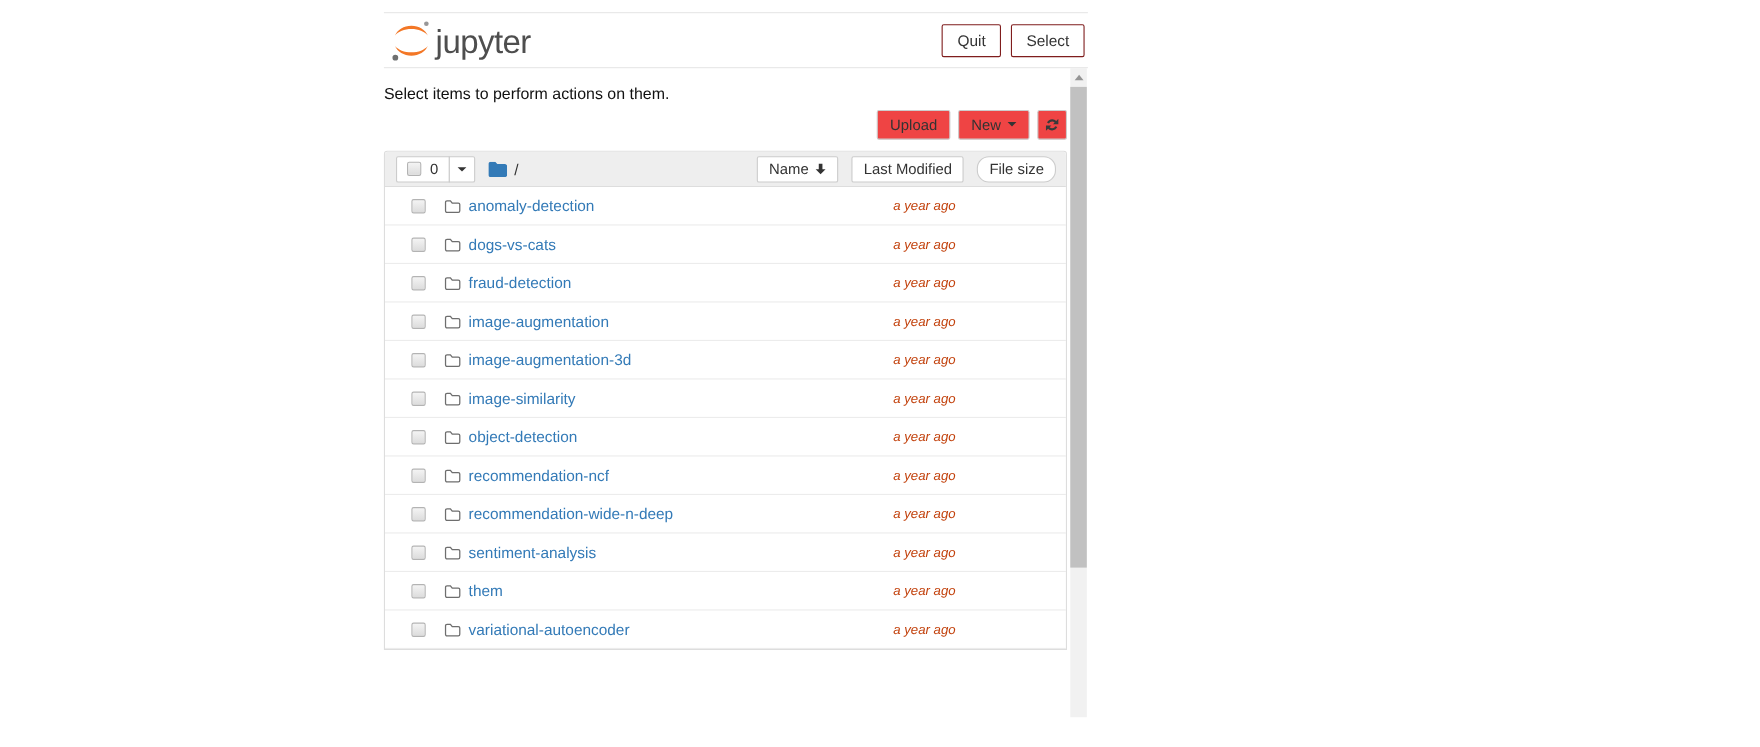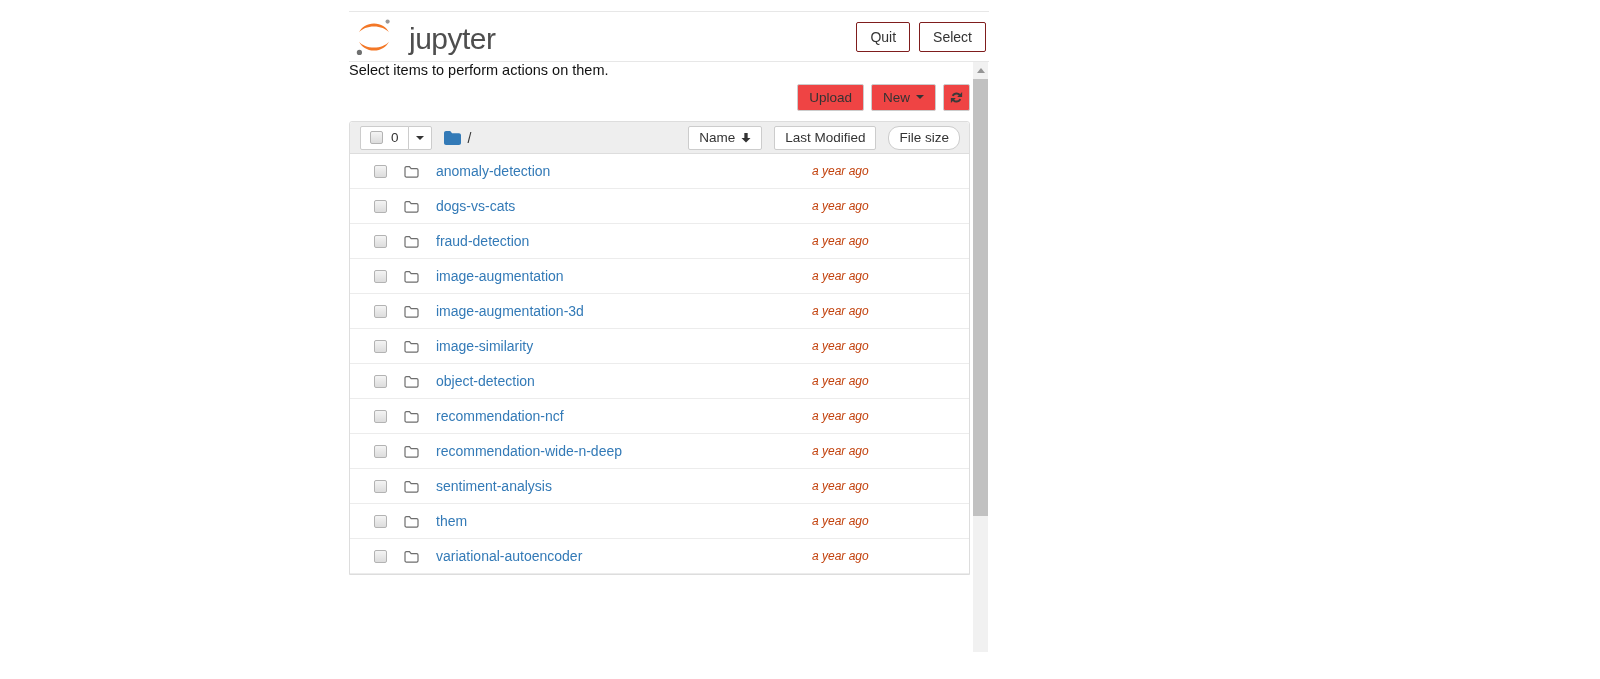--- a/index.html
+++ b/index.html
@@ -8,21 +8,21 @@
     width: 1600px; height: 679px; overflow: hidden; position: relative;
     background: #fff; font-family: "Liberation Sans", sans-serif; color: #333;
   }
   .page { position: absolute; left: 349px; top: 11px; width: 640px; }
 
   
   .site-header {
     border-top: 1px solid #e7e7e7; border-bottom: 1px solid #e7e7e7;
     height: 51px; display: flex; align-items: center; padding: 0 3px;
   }
-  .logo { display: flex; align-items: flex-end; gap: 13px; cursor: pointer; }
+  .logo { display: flex; align-items: flex-end; gap: 0; cursor: pointer; }
   .logo-text { font-size: 30px; color: #4e4e4e; letter-spacing: -0.5px; line-height: 1; padding-bottom: 3px; }
   .header-spacer { flex: 1; }
   .hbtn {
     font-family: inherit; font-size: 14px; color: #333; background: #fff;
     border: 1px solid #7f1d1d; border-radius: 2px; padding: 6px 13px; margin-left: 9px; cursor: pointer;
   }
 
   
   .scrollbar { position: absolute; left: 973px; top: 62px; width: 15px; height: 590px; background: #f1f1f1; }
   .scroll-up { height: 17px; display: flex; align-items: center; justify-content: center; }
@@ -31,21 +31,21 @@
 
   
   .content { width: 621px; }
   .tabs { display: flex; margin-top: 20px; border-bottom: 1px solid #ddd; font-size: 14.5px; }
   .tab { padding: 8px 17px; margin-right: 2px; margin-bottom: -1px; cursor: pointer; }
   .tab.active {
     color: #555; background: #fff; border: 1px solid #ddd; border-bottom-color: #fff;
     border-radius: 4px 4px 0 0; cursor: default;
   }
   .tab.plain { color: var(--accent_link, #337ab7); }
-  .notice { margin-top: 0; font-size: 14.5px; color: #111; }
+  .notice { margin-top: 16px; font-size: 14.5px; color: #111; }
 
   .action-row { margin-top: 5px; height: 28px; display: flex; justify-content: flex-end; align-items: center; }
   .abtn {
     font-family: inherit; font-size: 13.5px; color: #333; background: #ef4444; border: 1px solid #ccc;
     border-radius: 2px; height: 27px; padding: 0 11px; margin-left: 7px; cursor: pointer;
     display: inline-flex; align-items: center; gap: 6px;
   }
   .abtn.icon-only { padding: 0 5px; }
   .caret { width: 0; height: 0; border-left: 4px solid transparent; border-right: 4px solid transparent; border-top: 4px solid #333; display: inline-block; }
 
@@ -72,21 +72,21 @@
   .sort-name { margin-left: auto; }
   .sort-mod { margin-left: 12px; }
   .sort-size { margin-left: 12px; margin-right: 1px; border-radius: 11px; }
 
   .file-row { height: 35px; border-bottom: 1px solid #ececec; display: flex; align-items: center; padding-left: 24px; }
   input[type="checkbox"] {
     appearance: none; -webkit-appearance: none; width: 13px; height: 13px; margin: 0;
     border: 1px solid #b3b3b3; border-radius: 2px; background: linear-gradient(#f4f4f4, #dcdcdc); cursor: pointer;
   }
   .row-folder { margin-left: 17px; display: inline-flex; }
-  .row-name { margin-left: 17px; font-size: 14px; color: var(--accent_link, #337ab7); text-decoration: none; }
+  .row-name { margin-left: 7px; font-size: 14px; color: var(--accent_link, #337ab7); text-decoration: none; }
   .row-modified { margin-left: auto; width: 157px; font-size: 12px; color: #c2410c; font-style: italic; }
   svg { display: block; }
 </style>
 </head>
 <body>
 
 <div class="page">
 
   <div class="site-header">
     <div class="logo">

